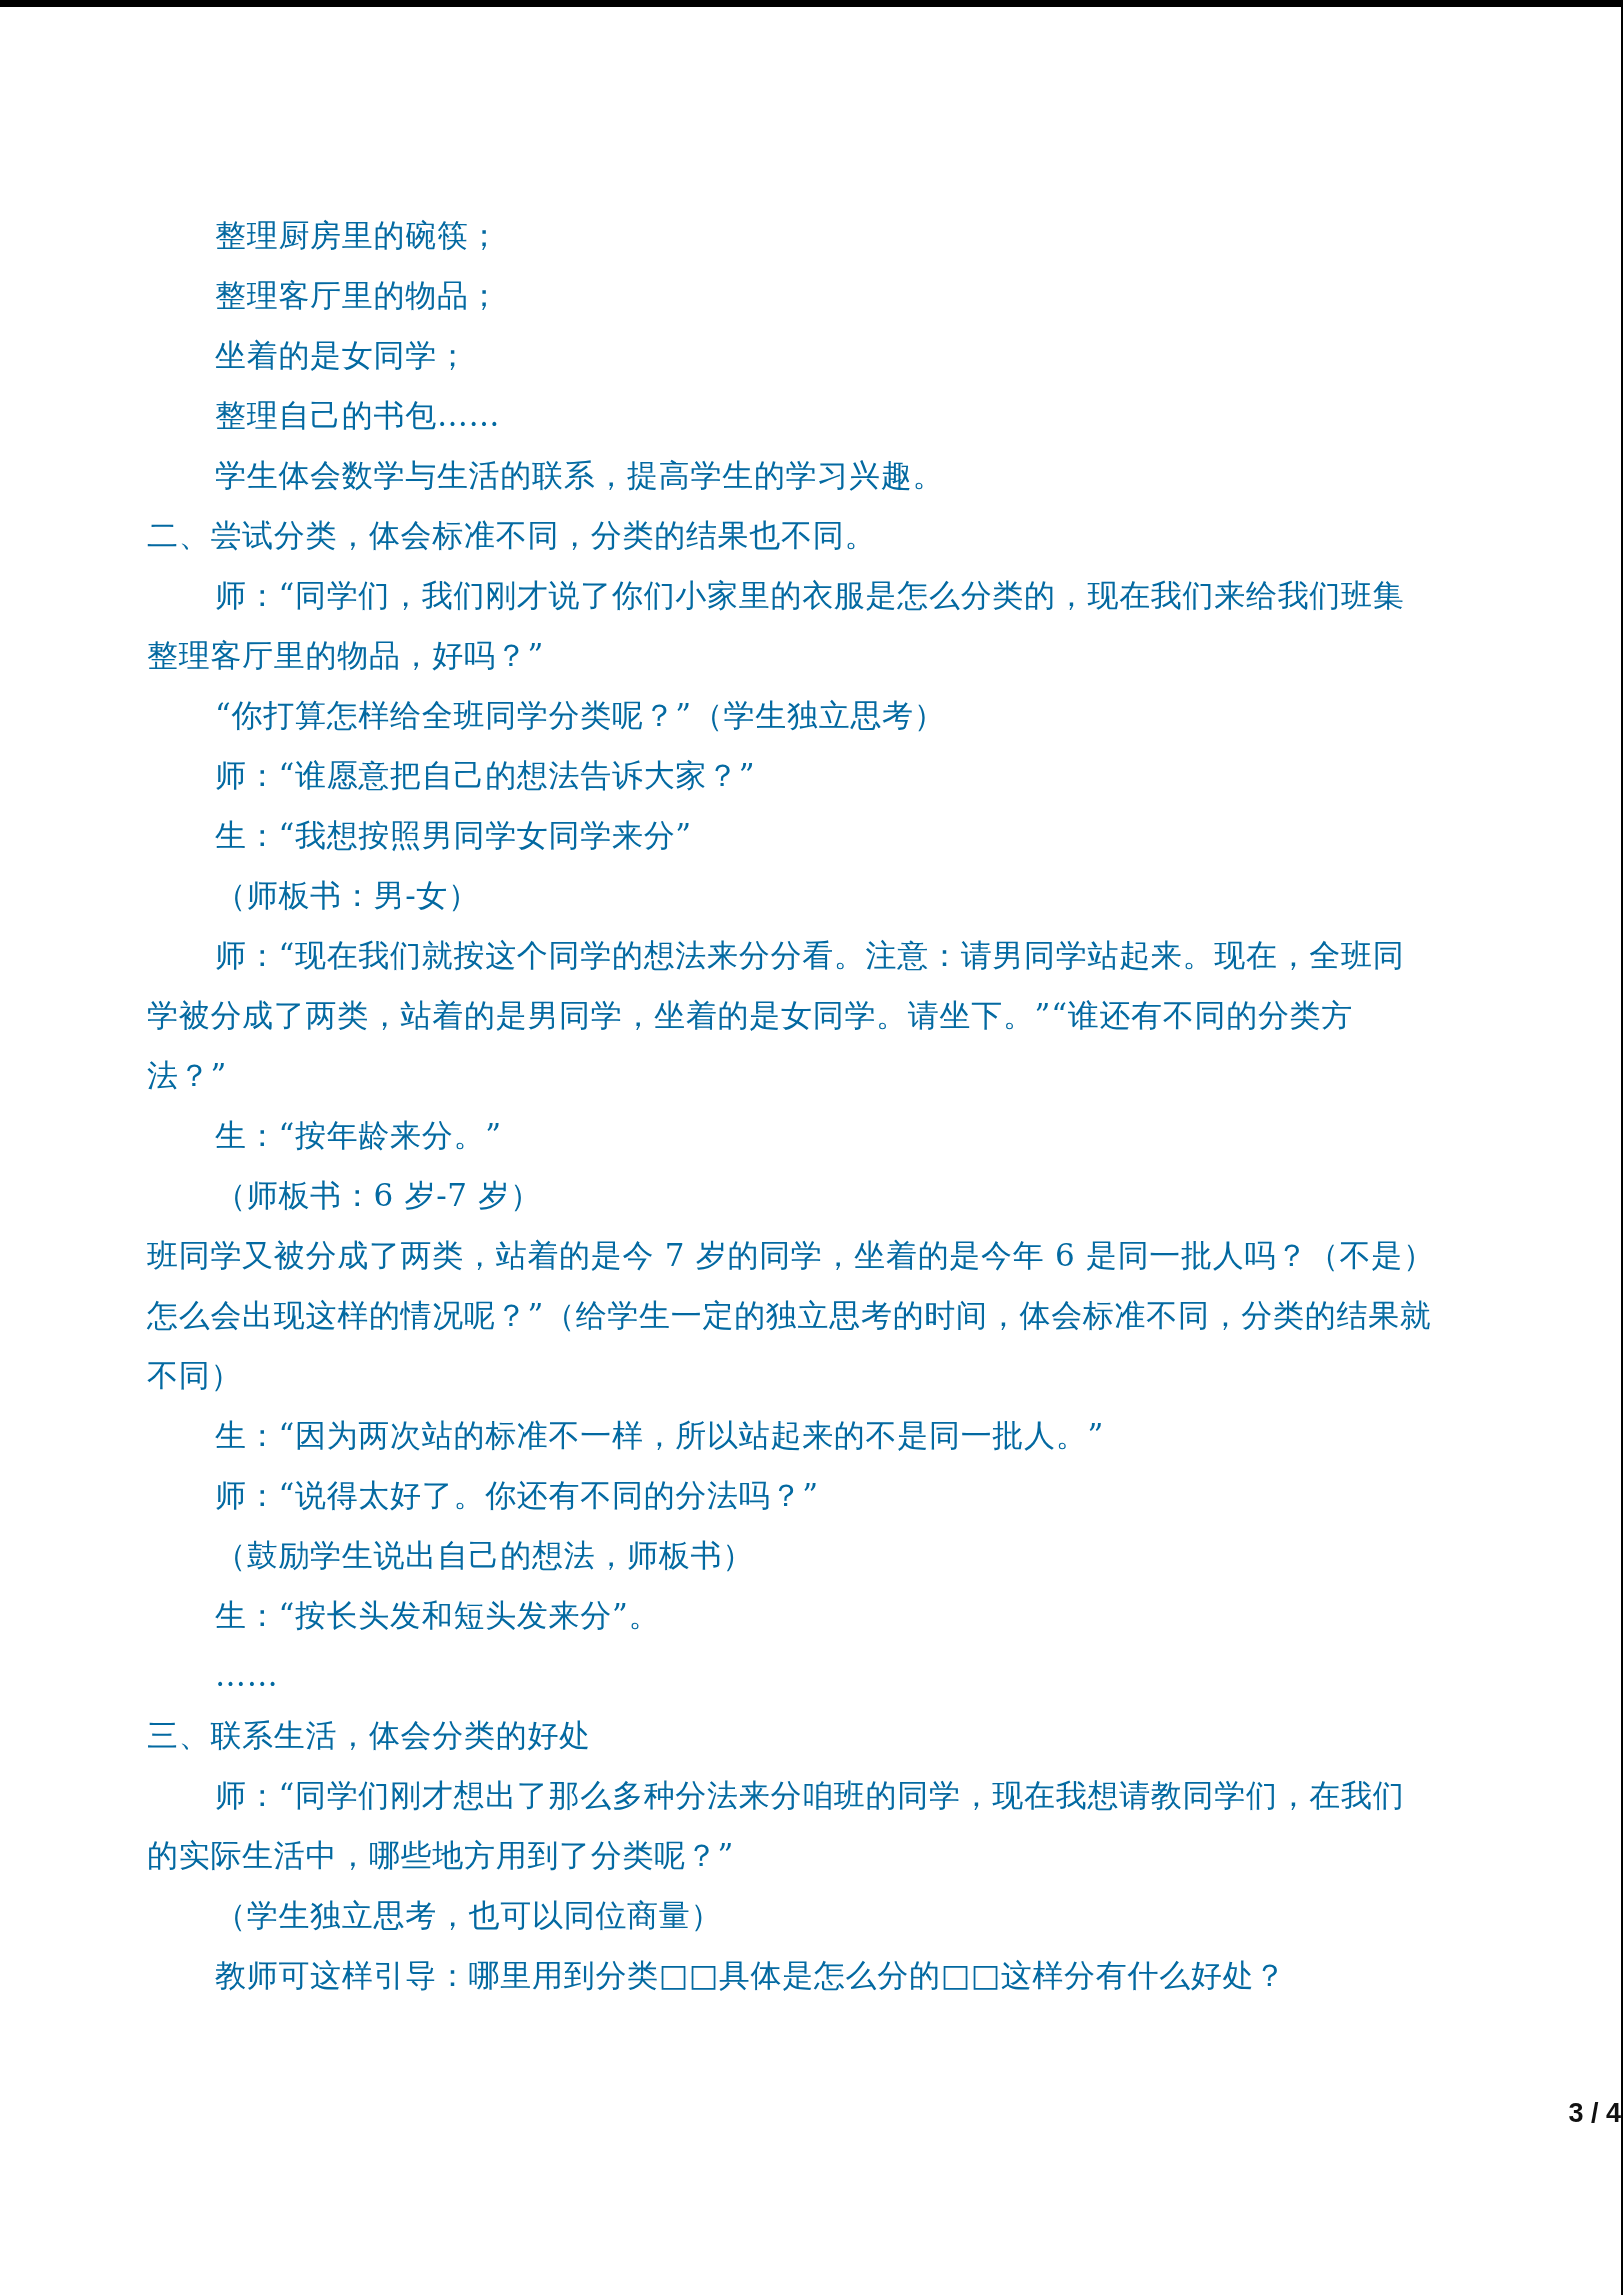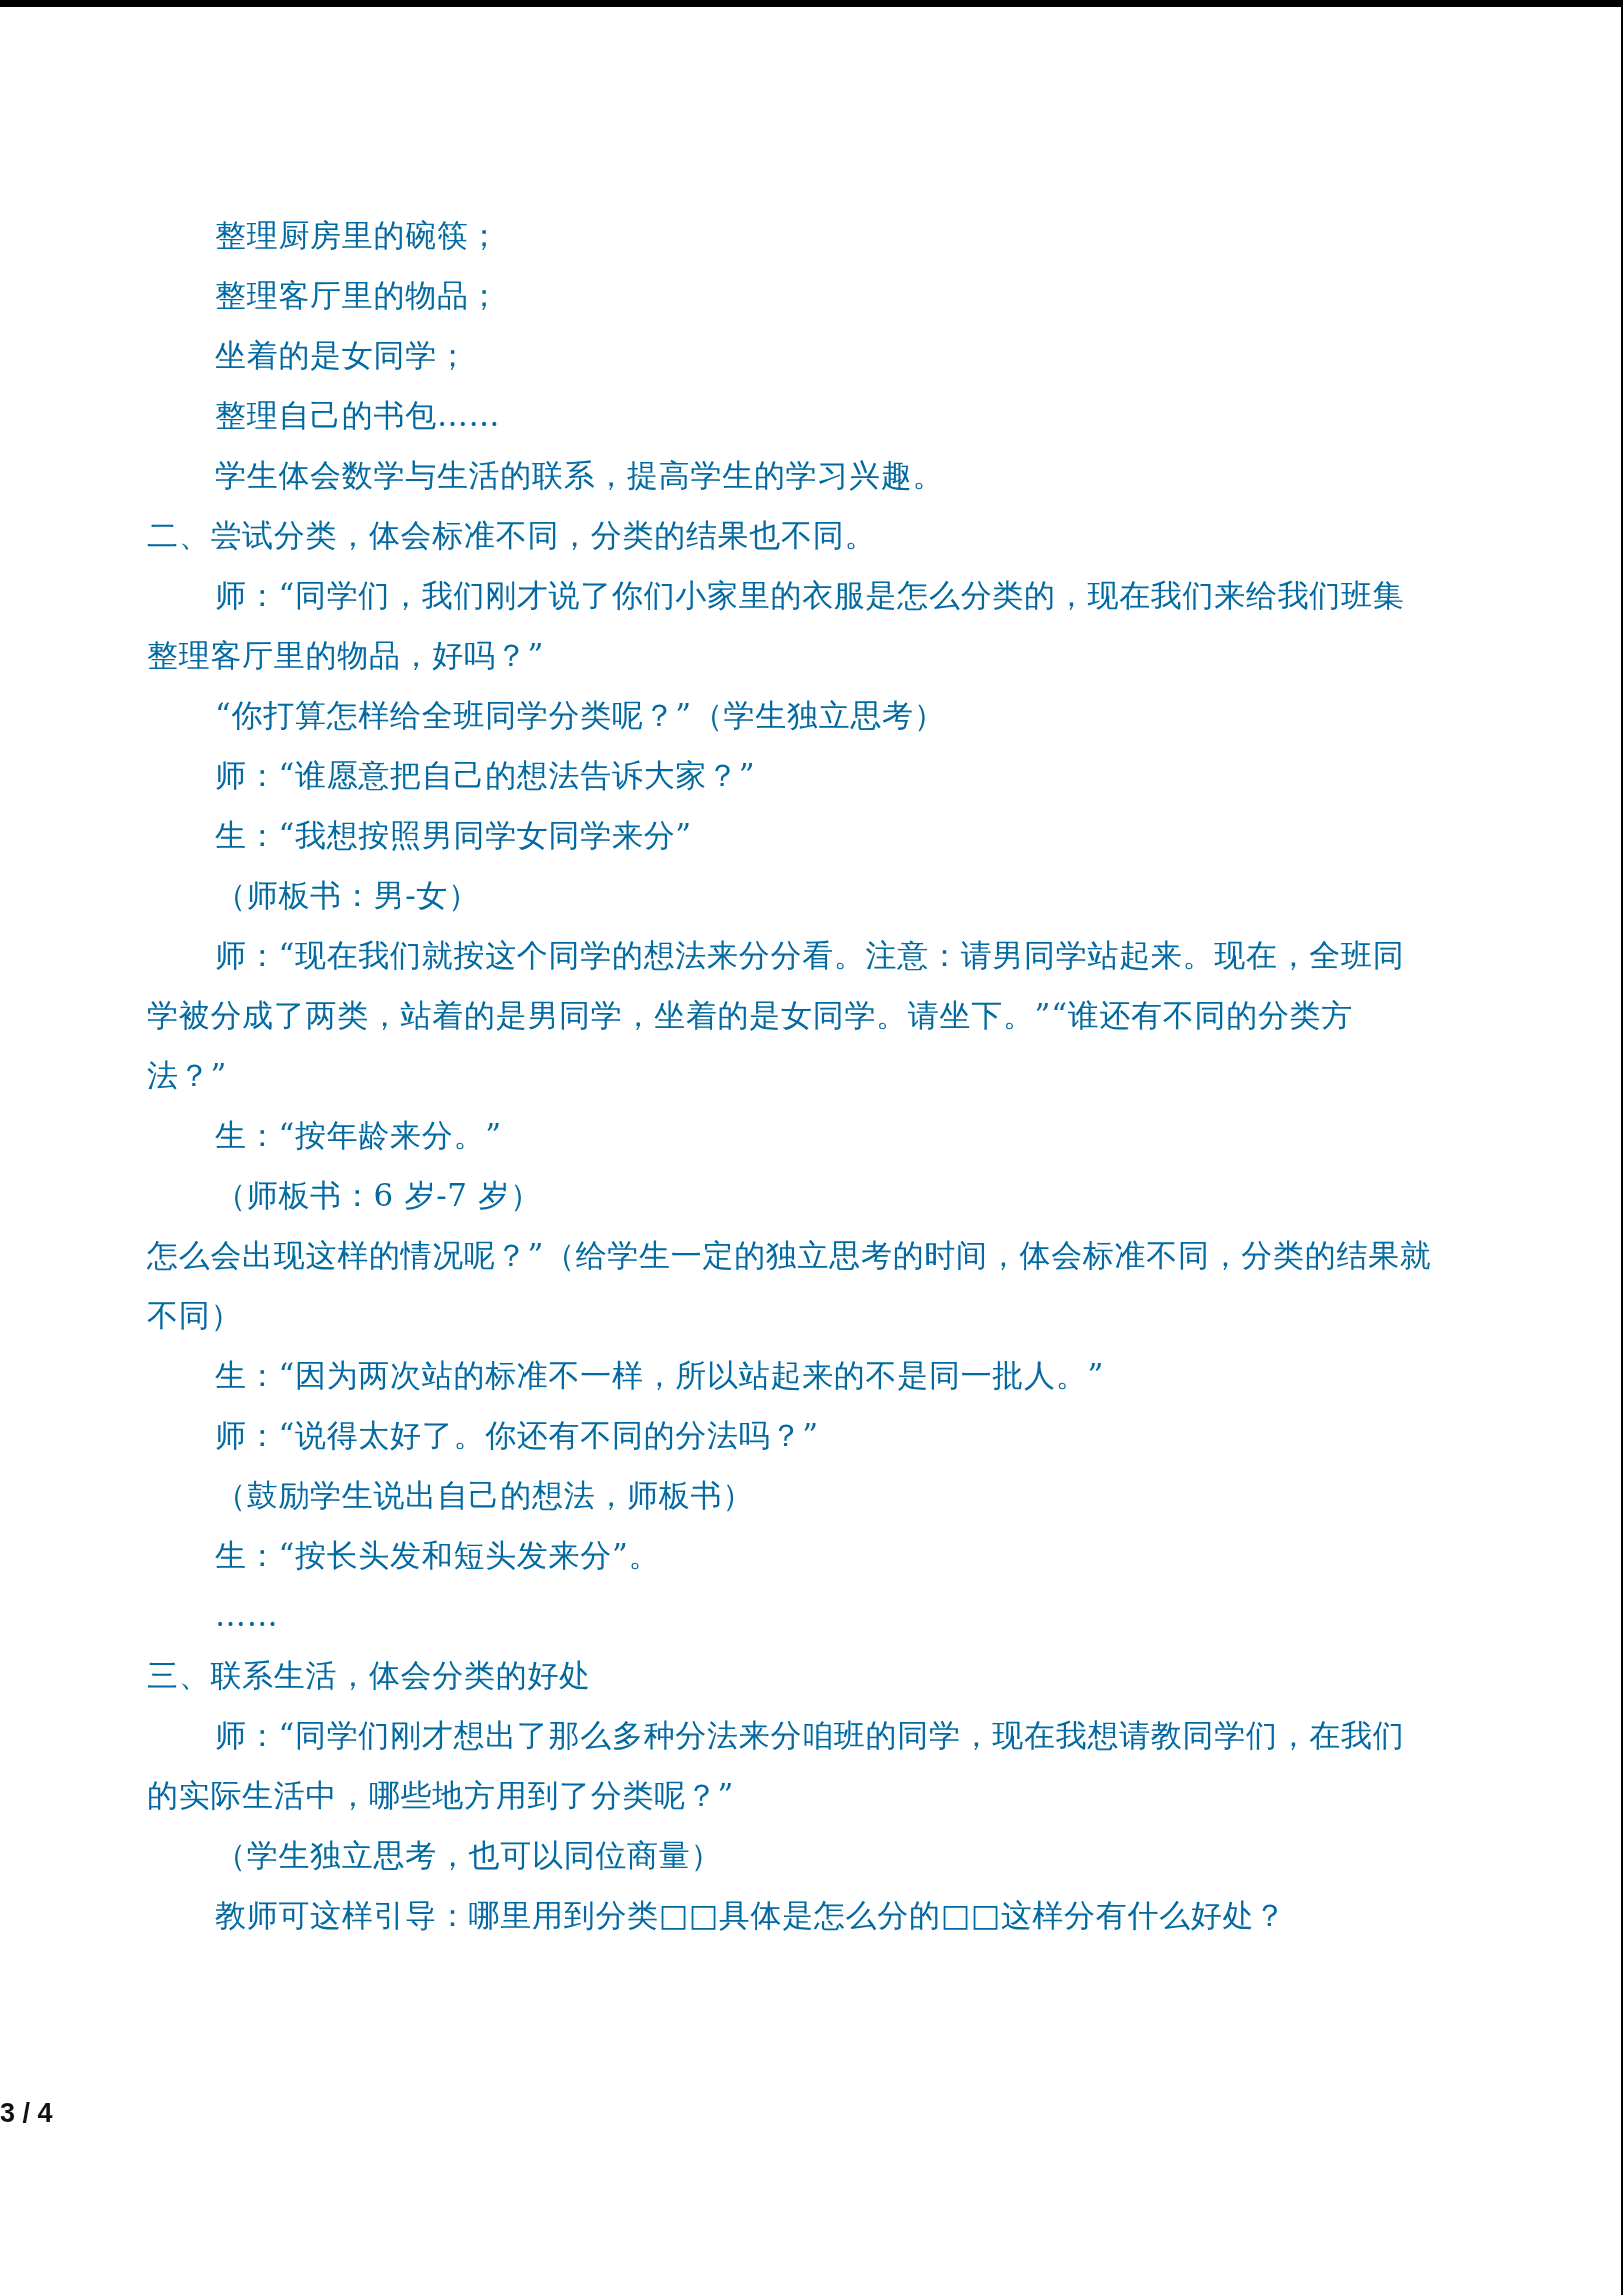--- a/index.html
+++ b/index.html
@@ -45,21 +45,21 @@
     white-space: nowrap;
   }
   .line.indent {
     text-indent: 68px;
   }
   .footer {
     position: absolute;
     top: 2098px;
     left: 0;
     width: 1621px;
-    text-align: left;
+    text-align: right;
     font-family: "Liberation Sans", "DejaVu Sans", sans-serif;
     font-weight: bold;
     font-size: 27px;
     color: #111111;
   }
 </style>
 </head>
 <body>
 
 <div class="page">
@@ -76,20 +76,21 @@
       <div class="line">整理客厅里的物品，好吗？”</div>
       <div class="line indent">“你打算怎样给全班同学分类呢？”（学生独立思考）</div>
       <div class="line indent">师：“谁愿意把自己的想法告诉大家？”</div>
       <div class="line indent">生：“我想按照男同学女同学来分”</div>
       <div class="line indent">（师板书：男-女）</div>
       <div class="line indent">师：“现在我们就按这个同学的想法来分分看。注意：请男同学站起来。现在，全班同</div>
       <div class="line">学被分成了两类，站着的是男同学，坐着的是女同学。请坐下。”“谁还有不同的分类方</div>
       <div class="line">法？”</div>
       <div class="line indent">生：“按年龄来分。”</div>
       <div class="line indent">（师板书：6 岁-7 岁）</div>
+      <div class="line">班同学又被分成了两类，站着的是今 7 岁的同学，坐着的是今年 6 是同一批人吗？（不是）</div>
       <div class="line">怎么会出现这样的情况呢？”（给学生一定的独立思考的时间，体会标准不同，分类的结果就</div>
       <div class="line">不同）</div>
       <div class="line indent">生：“因为两次站的标准不一样，所以站起来的不是同一批人。”</div>
       <div class="line indent">师：“说得太好了。你还有不同的分法吗？”</div>
       <div class="line indent">（鼓励学生说出自己的想法，师板书）</div>
       <div class="line indent">生：“按长头发和短头发来分”。</div>
       <div class="line indent">……</div>
       <div class="line">三、联系生活，体会分类的好处</div>
       <div class="line indent">师：“同学们刚才想出了那么多种分法来分咱班的同学，现在我想请教同学们，在我们</div>
       <div class="line">的实际生活中，哪些地方用到了分类呢？”</div>

